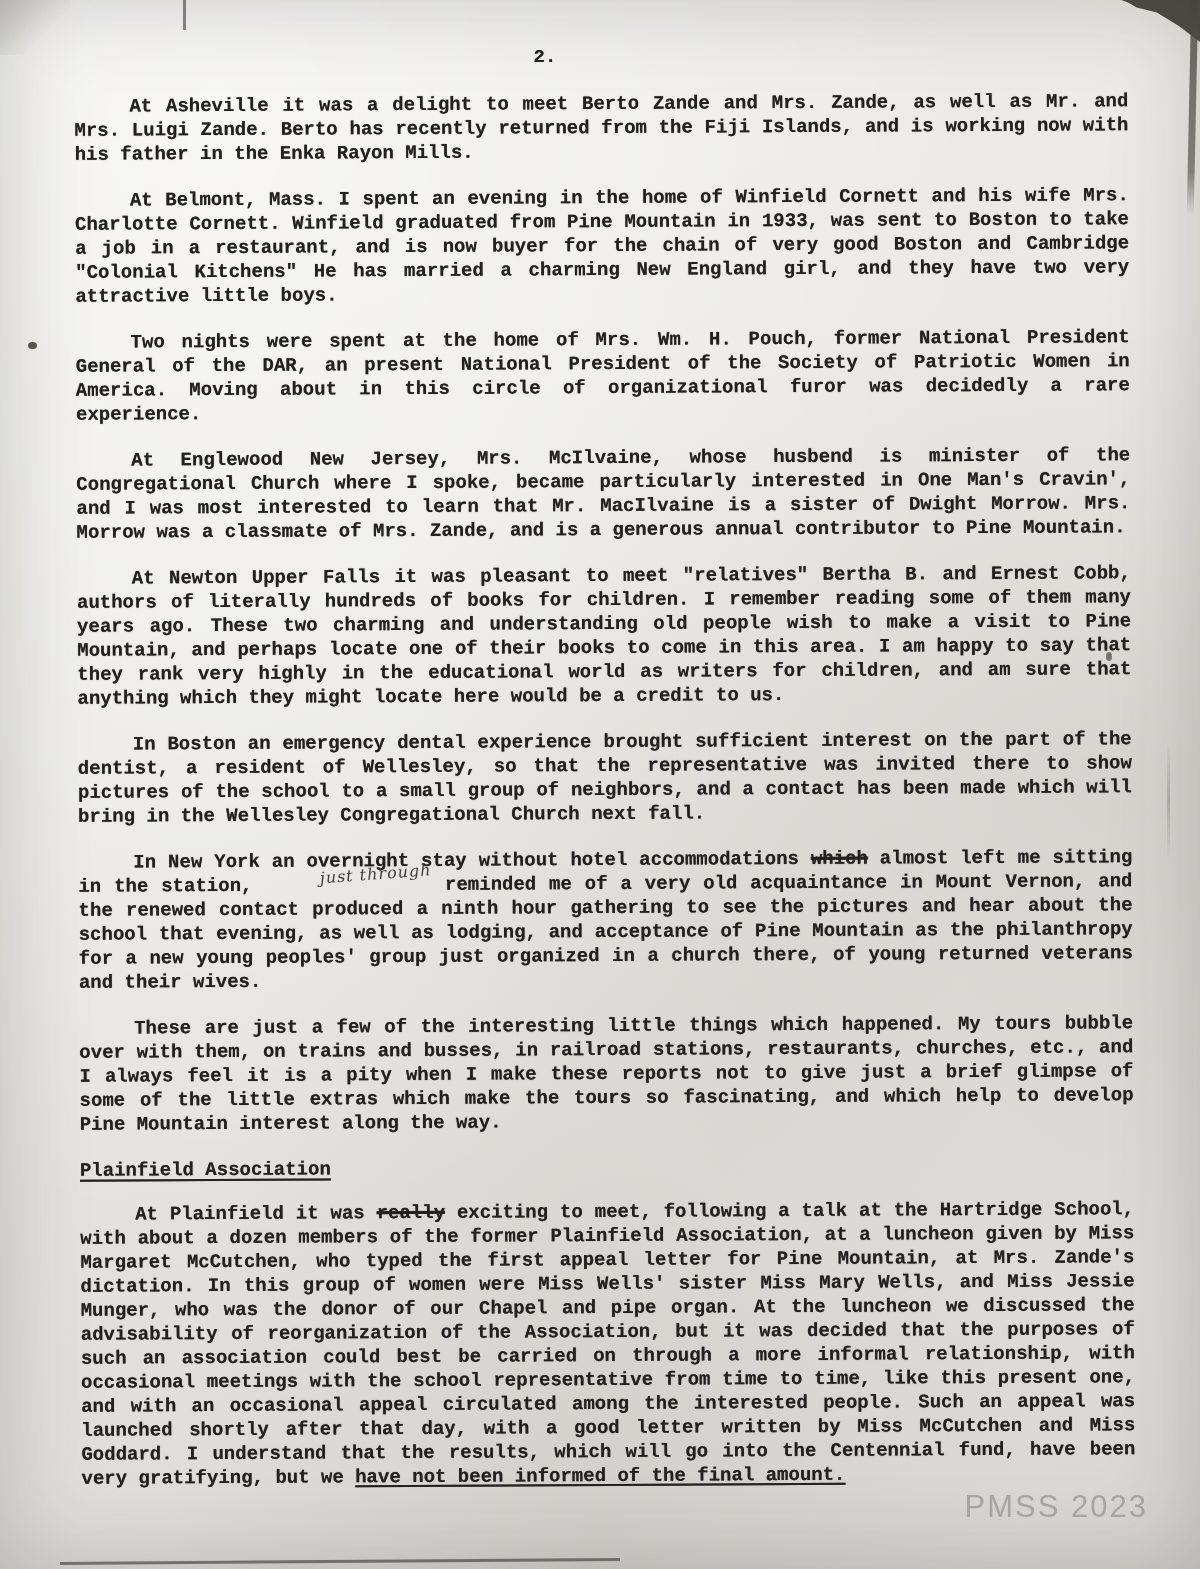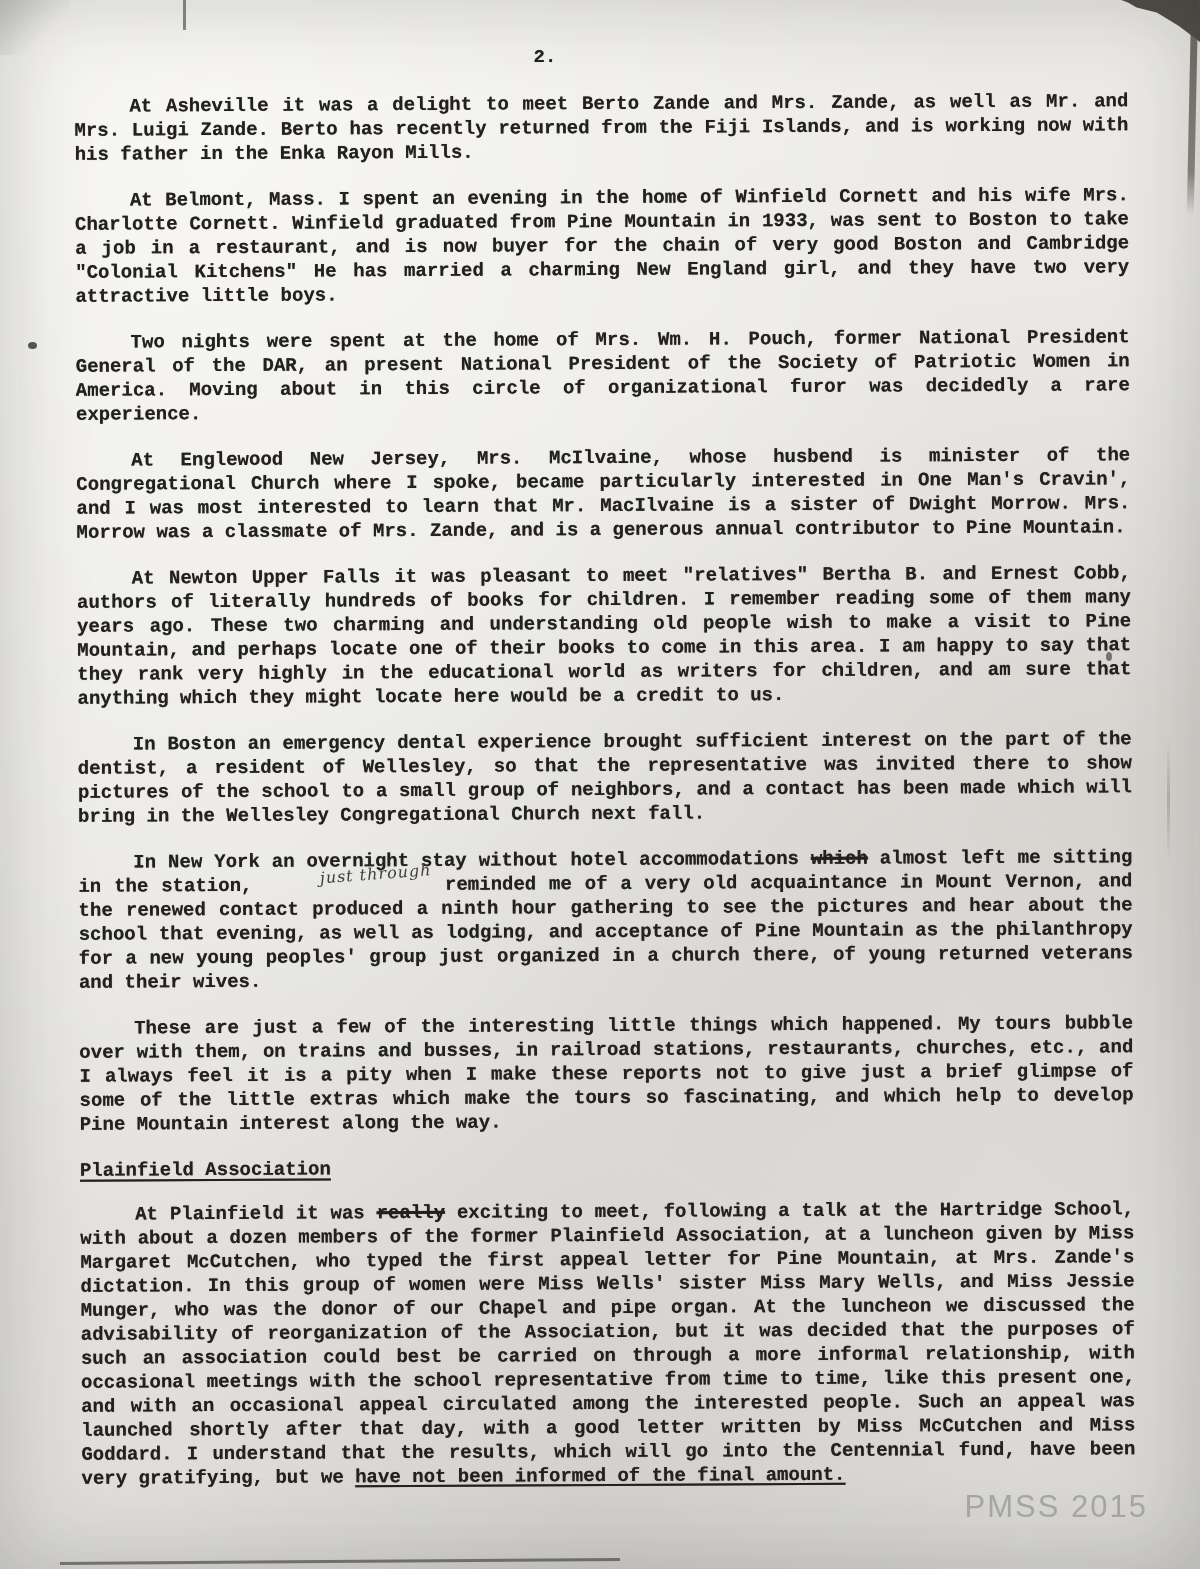--- a/index.html
+++ b/index.html
@@ -110,15 +110,15 @@
       <p class="para"><span>Two nights were spent at the home of Mrs. Wm. H. Pouch, former National President General of the DAR, an present National President of the Society of Patriotic Women in America.  Moving about in this circle of organizational furor was decidedly a rare experience.</span></p>
       <p class="para"><span>At Englewood New Jersey, Mrs. McIlvaine, whose husbend is minister of the Congregational Church where I spoke, became particularly interested in One Man's Cravin', and I was most interested to learn that Mr. MacIlvaine is a sister of Dwight Morrow.  Mrs. Morrow was a classmate of Mrs. Zande, and is a generous annual contributor to Pine Mountain.</span></p>
       <p class="para"><span>At Newton Upper Falls it was pleasant to meet "relatives" Bertha B. and Ernest Cobb, authors of literally hundreds of books for children.  I remember reading some of them many years ago.  These two charming and understanding old people wish to make a visit to Pine Mountain, and perhaps locate one of their books to come in this area.  I am happy to say that they rank very highly in the educational world as writers for children, and am sure that anything which they might locate here would be a credit to us.</span></p>
       <p class="para"><span>In Boston an emergency dental experience brought sufficient interest on the part of the dentist, a resident of Wellesley, so that the representative was invited there to show pictures of the school to a small group of neighbors, and a contact has been made which will bring in the Wellesley Congregational Church next fall.</span></p>
       <p class="para"><span>In New York an overnight stay without hotel accommodations </span><span class="strike">which</span><span> almost left me sitting in the station, </span><span class="handwritten">just through</span><span> reminded me of a very old acquaintance in Mount Vernon, and the renewed contact produced a ninth hour gathering to see the pictures and hear about the school that evening, as well as lodging, and acceptance of Pine Mountain as the philanthropy for a new young peoples' group just organized in a church there, of young returned veterans and their wives.</span></p>
       <p class="para"><span>These are just a few of the interesting little things which happened.  My tours bubble over with them, on trains and busses, in railroad stations, restaurants, churches, etc., and I always feel it is a pity when I make these reports not to give just a brief glimpse of some of the little extras which make the tours so fascinating, and which help to develop Pine Mountain interest along the way.</span></p>
       <h2 class="heading">Plainfield Association</h2>
       <p class="para"><span>At Plainfield it was </span><span class="strike">really</span><span> exciting to meet, following a talk at the Hartridge School, with about a dozen members of the former Plainfield Association, at a luncheon given by Miss Margaret McCutchen, who typed the first appeal letter for Pine Mountain, at Mrs. Zande's dictation.  In this group of women were Miss Wells' sister Miss Mary Wells, and Miss Jessie Munger, who was the donor of our Chapel and pipe organ.  At the luncheon we discussed the advisability of reorganization of the Association, but it was decided that the purposes of such an association could best be carried on through a more informal relationship, with occasional meetings with the school representative from time to time, like this present one, and with an occasional appeal circulated among the interested people.  Such an appeal was launched shortly after that day, with a good letter written by Miss McCutchen and Miss Goddard.  I understand that the results, which will go into the Centennial fund, have been very gratifying, but we </span><span class="underline">have not been informed of the final amount.</span></p>
     </div>
 
-  <div class="watermark">PMSS 2015</div>
+  <div class="watermark">PMSS 2023</div>
 
 </div>
 
 </body></html>

